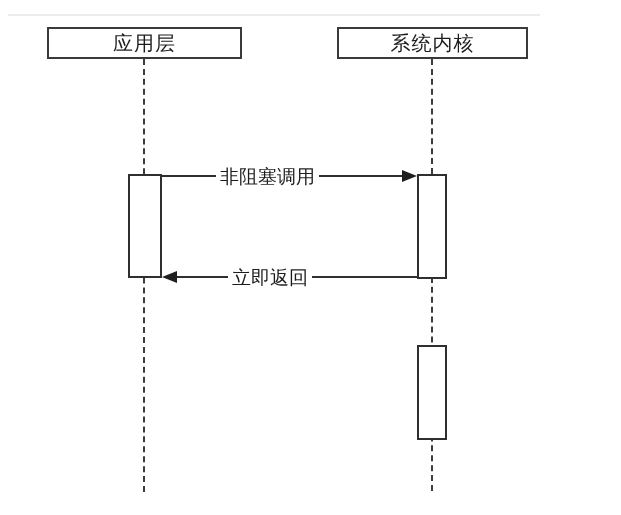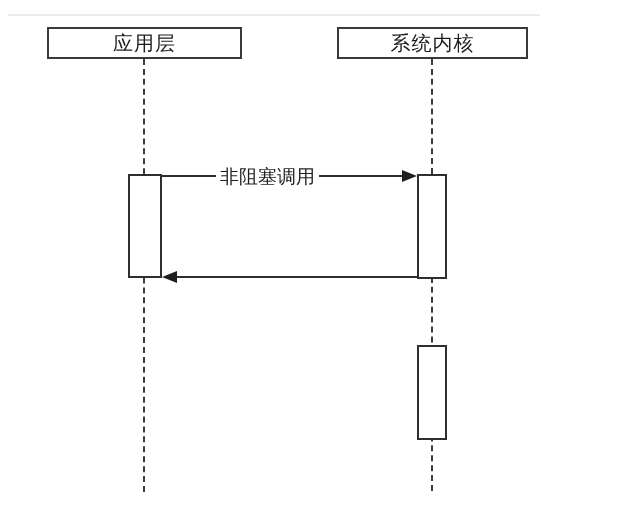--- a/index.html
+++ b/index.html
@@ -123,14 +123,15 @@
   <div class="activation app"></div>
   <div class="activation kernel-1"></div>
   <div class="activation kernel-2"></div>
 
   <div class="msg-line call"></div>
   <div class="arrowhead right"></div>
   <div class="msg-label call">非阻塞调用</div>
 
   <div class="msg-line return"></div>
   <div class="arrowhead left"></div>
+  <div class="msg-label return">立即返回</div>
 
 </div>
 
 </body></html>

